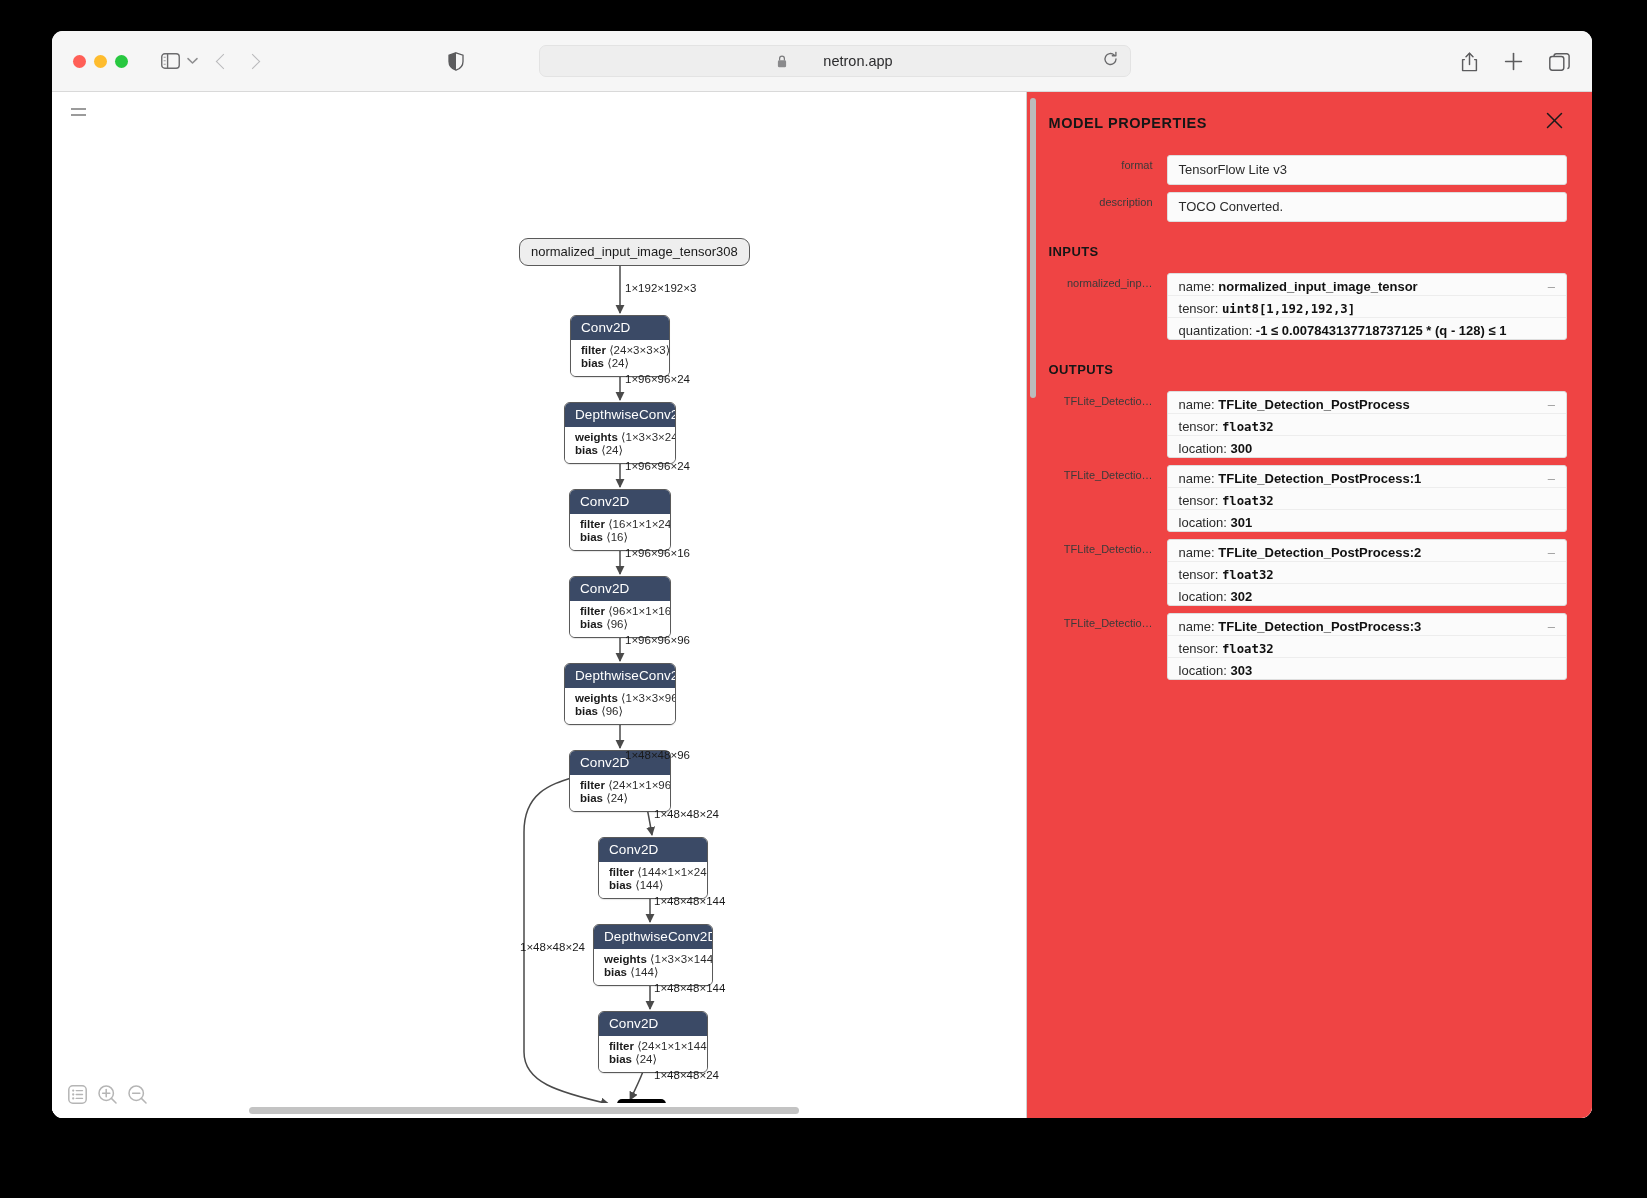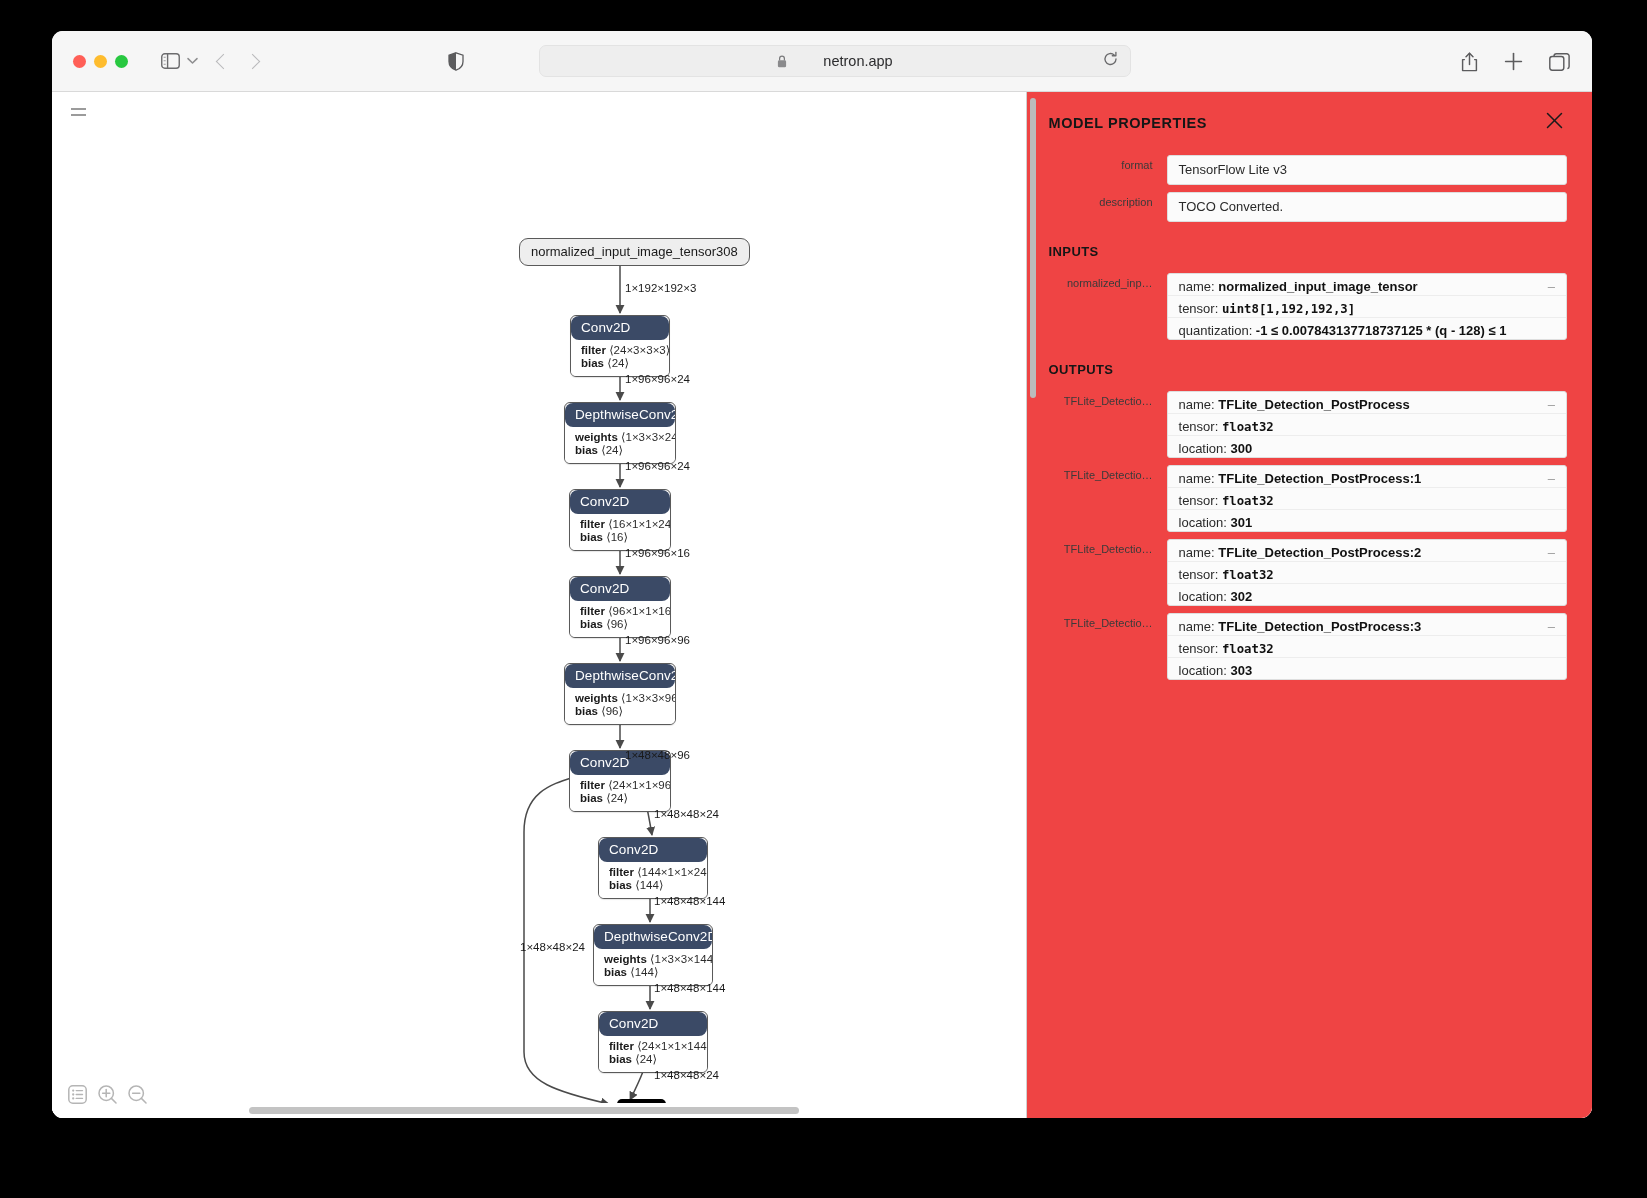--- a/index.html
+++ b/index.html
@@ -121,21 +121,20 @@
     background: #ffffff;
     overflow: hidden;
     box-shadow: 0 1px 1px rgba(0,0,0,.10);
   }
   .node-header {
     background: #3b4a66;
     color: #ffffff;
     font-size: 13.5px;
     padding: 4px 10px 5px 10px;
     letter-spacing: .1px;
-    border-radius: 8px;
   }
   .node-body {
     padding: 4px 10px 5px 10px;
     background: #ffffff;
   }
   .attr-row {
     font-size: 11.5px;
     color: #1a1a1a;
     line-height: 1.16;
     white-space: nowrap;

